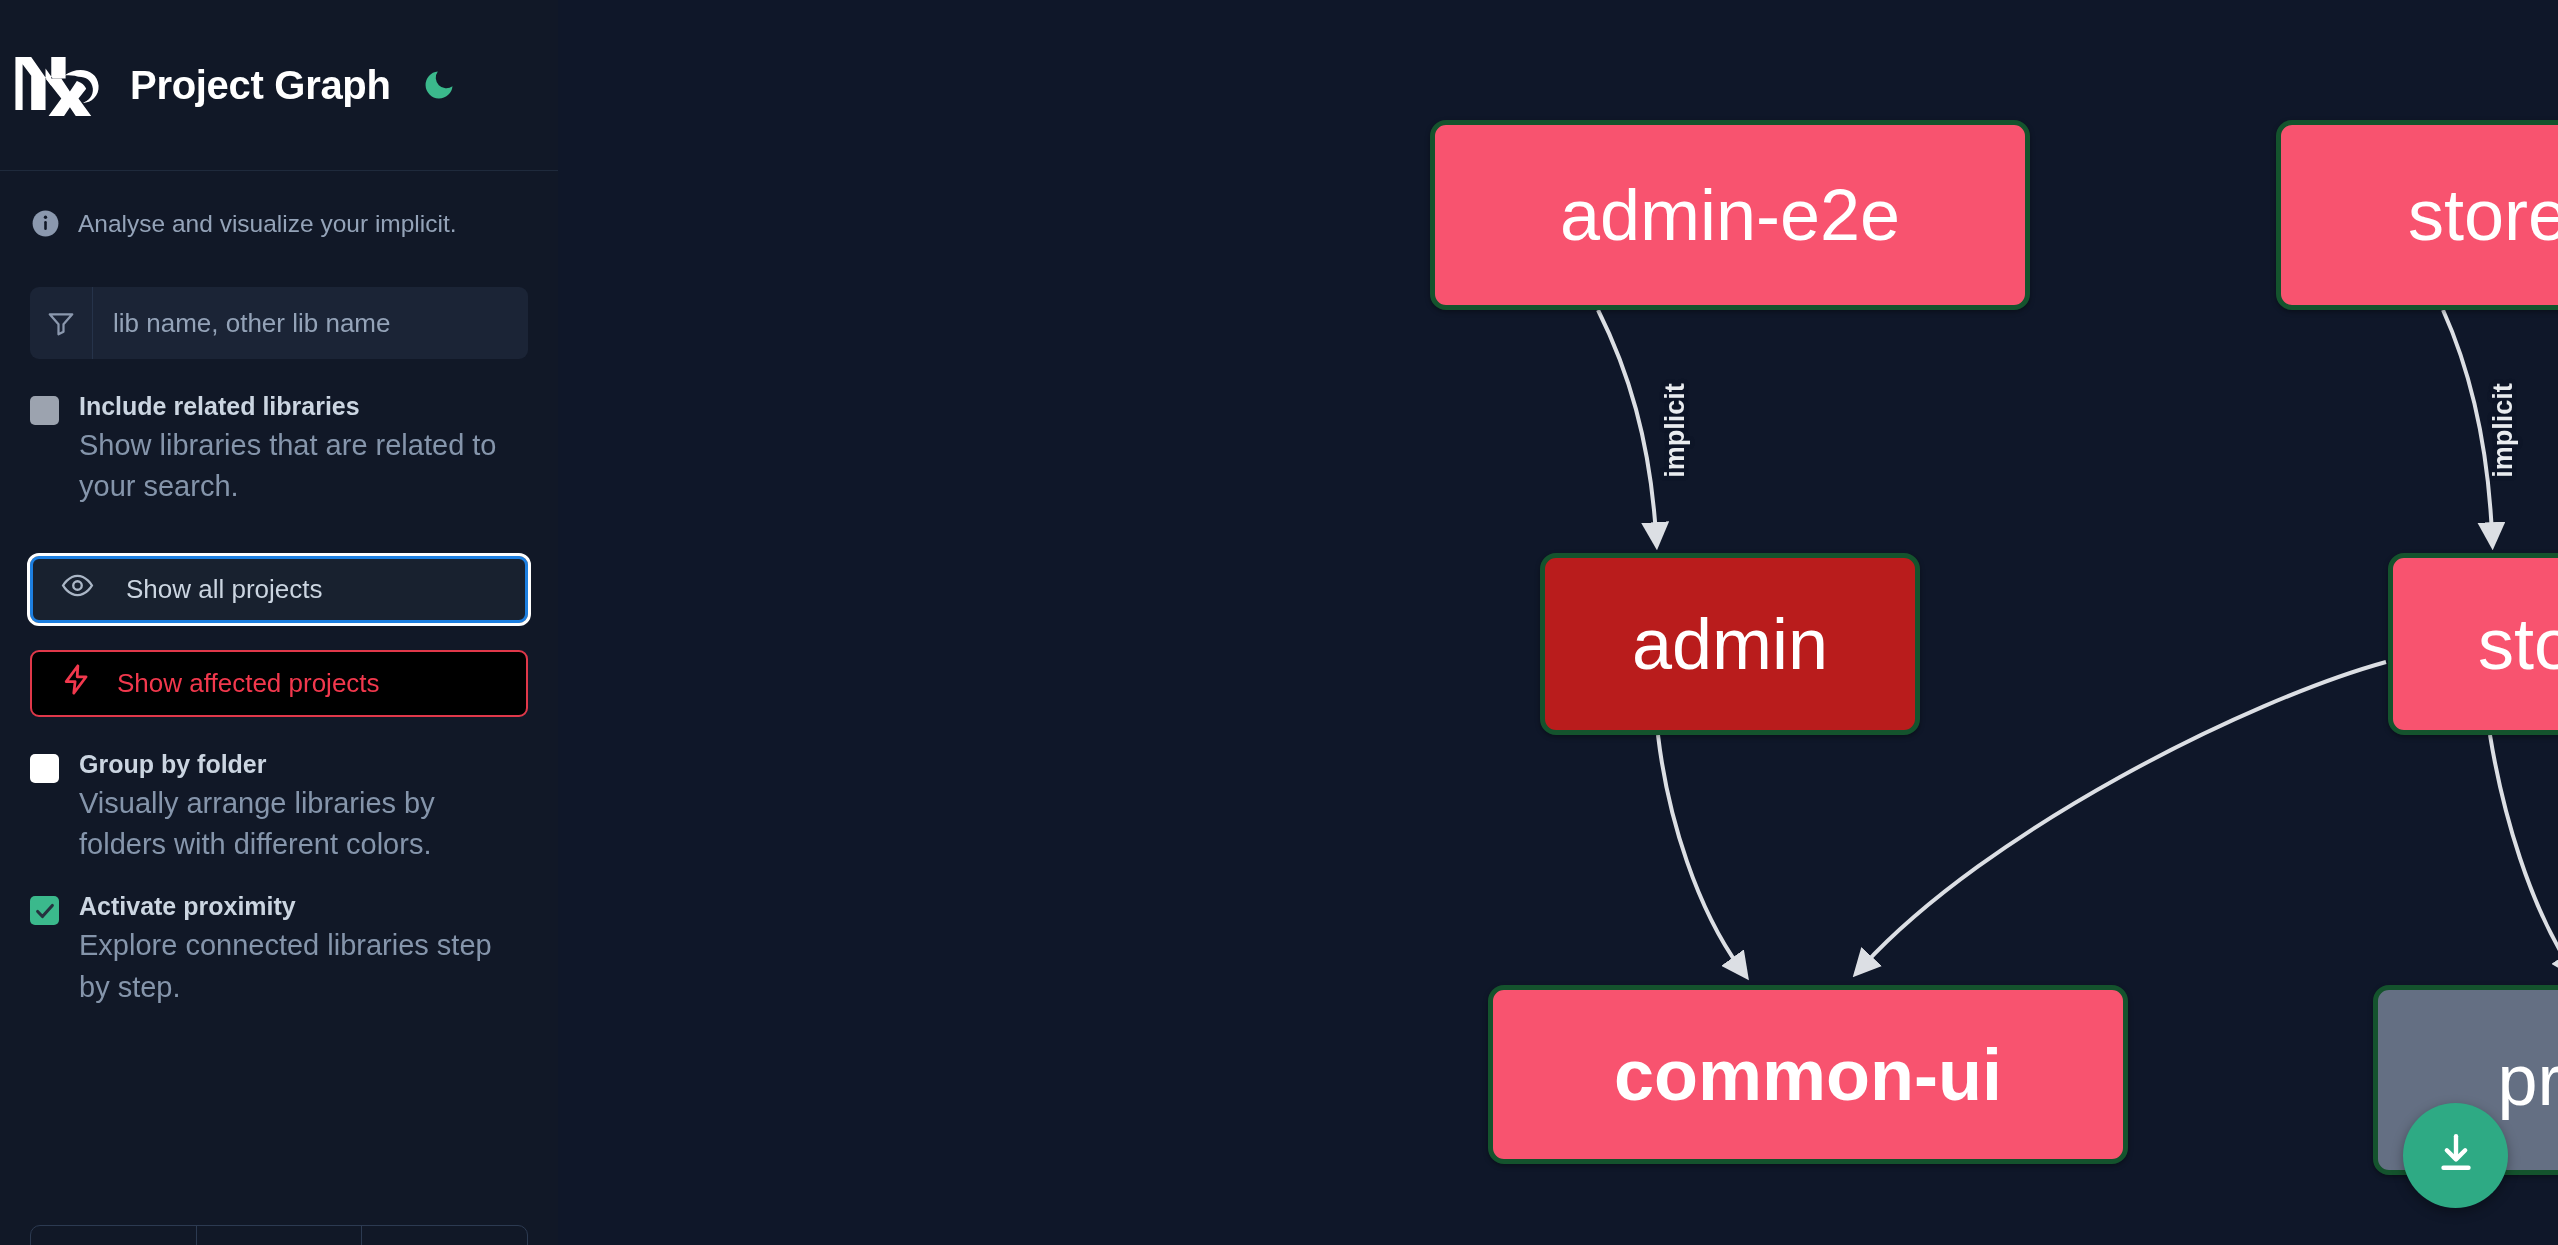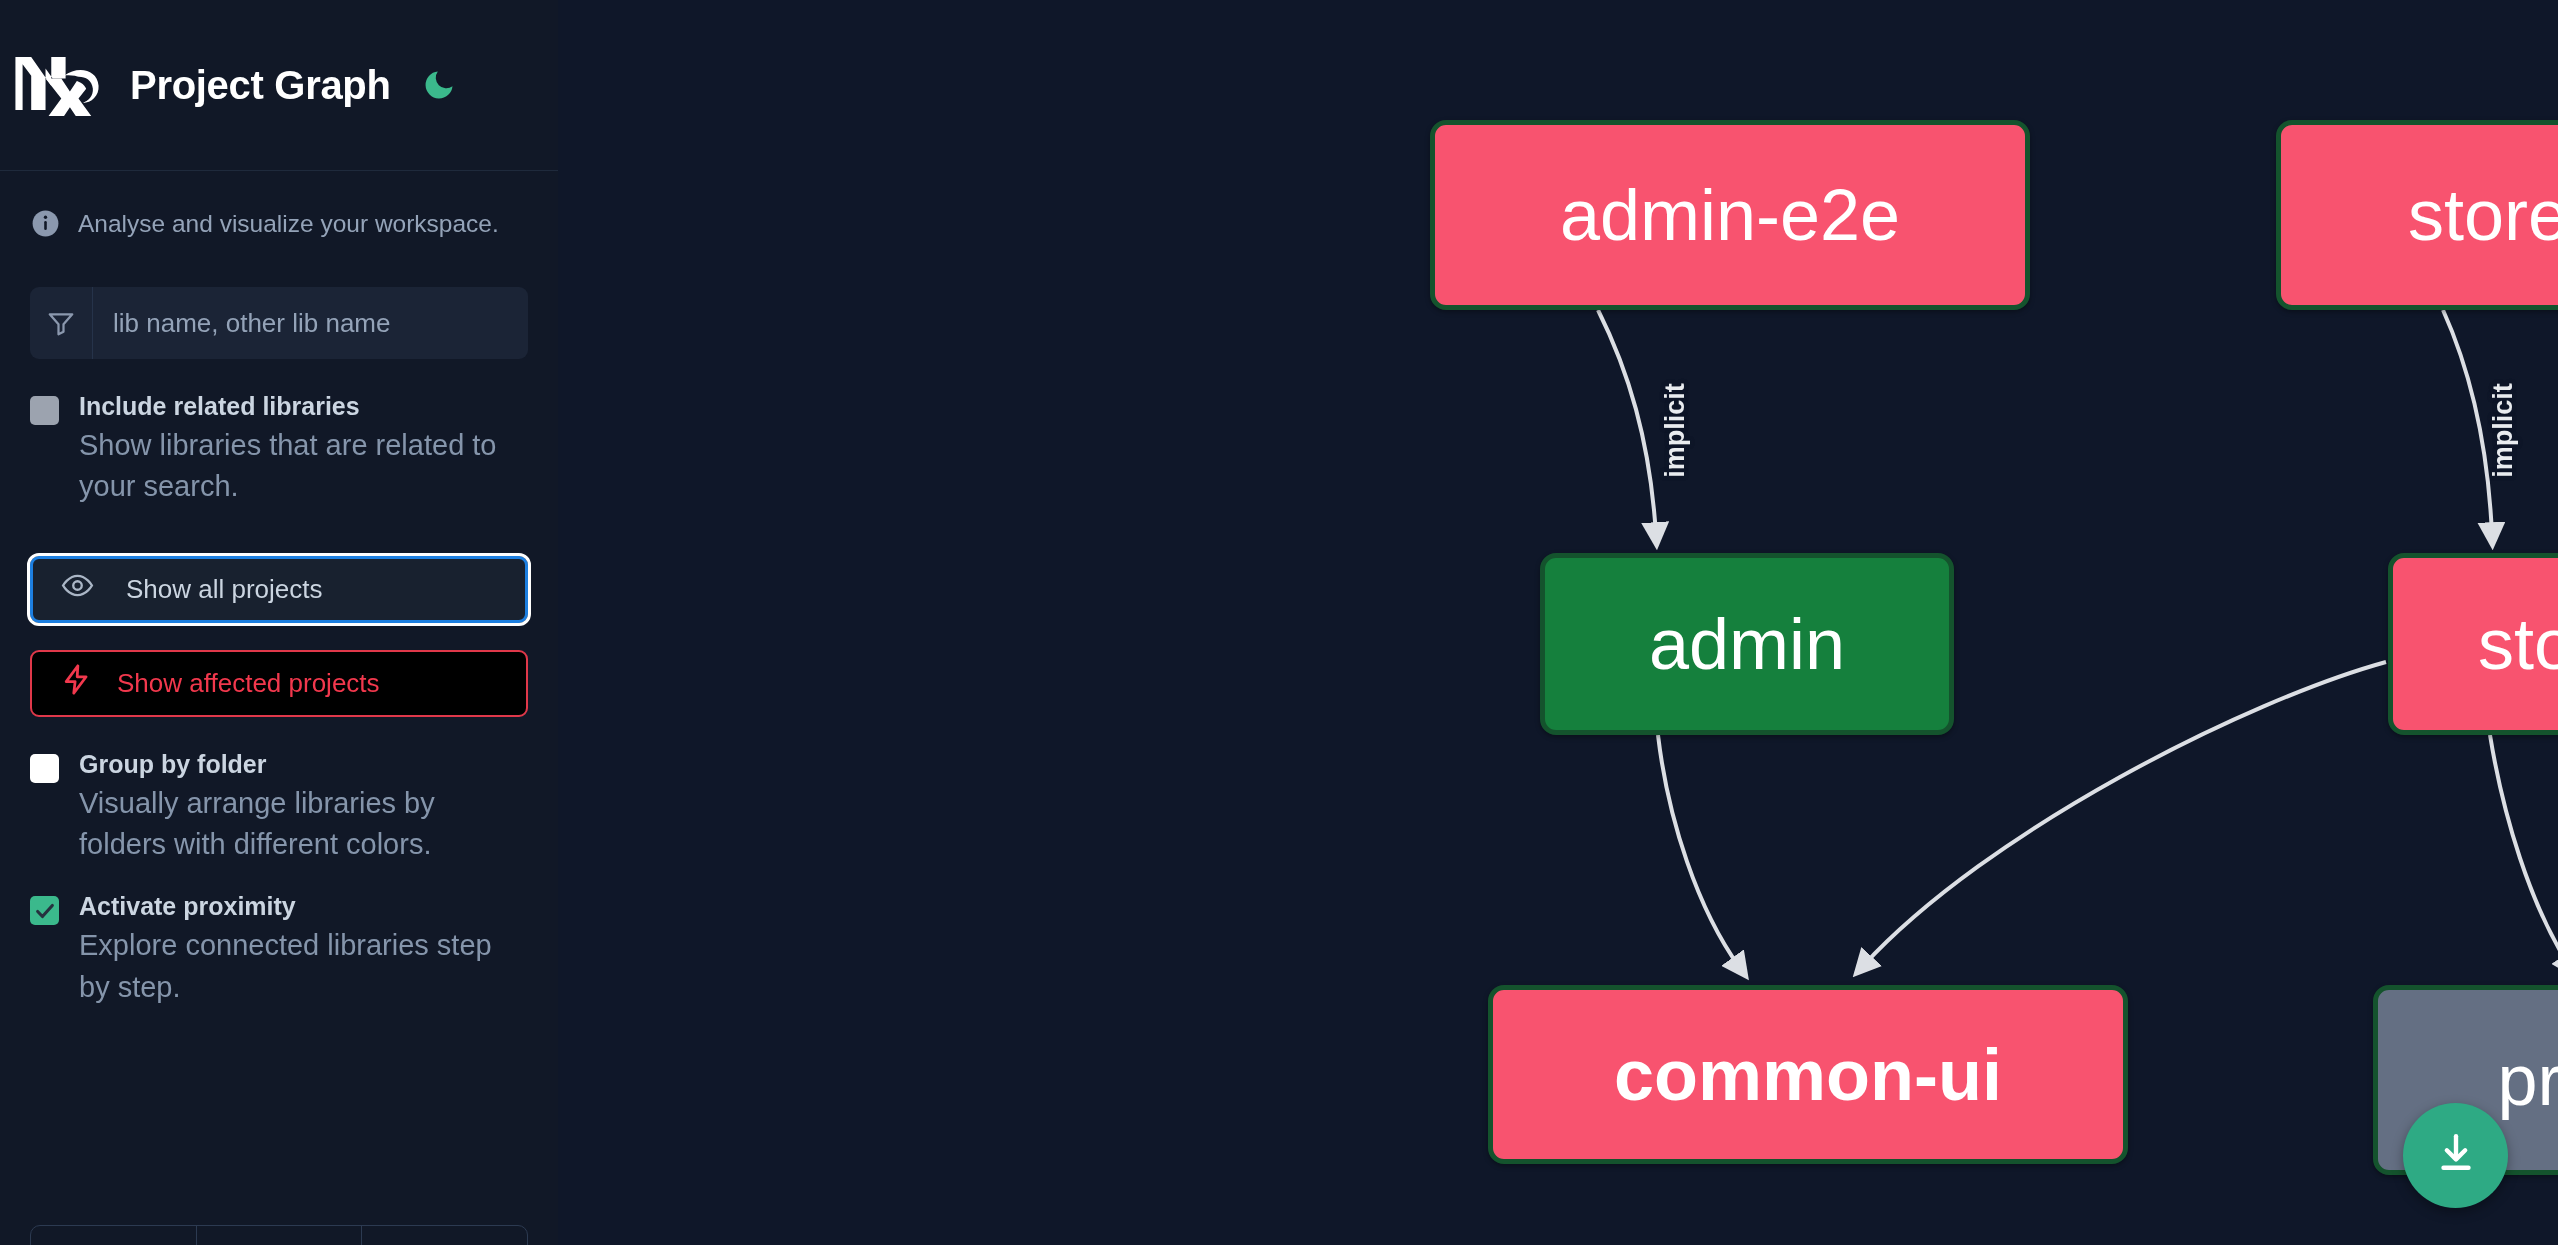--- a/index.html
+++ b/index.html
@@ -213,21 +213,21 @@
     </div>
 
     <div class="sb-tagline">
       <span class="info-icon">
         <svg width="31" height="31" viewBox="0 0 24 24" xmlns="http://www.w3.org/2000/svg">
           <circle cx="12" cy="12" r="10" fill="#8b98ae"></circle>
           <rect x="11" y="10" width="2" height="7" rx="1" fill="#111827"></rect>
           <circle cx="12" cy="7.2" r="1.3" fill="#111827"></circle>
         </svg>
       </span>
-      <span class="tagline-text">Analyse and visualize your workspace.</span>
+      <span class="tagline-text">Analyse and visualize your implicit.</span>
     </div>
 
     <div class="filter-wrap">
       <span class="filter-icon-box">
         <svg width="30" height="30" viewBox="0 0 24 24" fill="none" stroke="#8b98ae" stroke-width="1.8" stroke-linejoin="round" xmlns="http://www.w3.org/2000/svg">
           <path d="M3 5h18l-7 8v6l-4 2v-8z"></path>
         </svg>
       </span>
       <input class="filter-input" type="text" placeholder="lib name, other lib name" style="">
     </div>
@@ -318,21 +318,21 @@
     <div class="edge-label" style="left:1898px; top:415px; transform:rotate(-90deg);">implicit</div>
 
     <div class="node" style="left:872px; top:120px; width:600px; height:190px; background:#f8536f;">
       <span class="node-label" style="font-size:72px;">admin-e2e</span>
     </div>
 
     <div class="node" style="left:1718px; top:120px; width:568px; height:190px; background:#f8536f;">
       <span class="node-label" style="font-size:72px;">store-e2e</span>
     </div>
 
-    <div class="node" style="left:982px; top:553px; width:414px; height:182px; background:#15803d;">
+    <div class="node" style="left:982px; top:553px; width:380px; height:182px; background:#b91c1c;">
       <span class="node-label" style="font-size:72px;">admin</span>
     </div>
 
     <div class="node" style="left:1830px; top:553px; width:340px; height:182px; background:#f8536f;">
       <span class="node-label" style="font-size:72px;">store</span>
     </div>
 
     <div class="node" style="left:930px; top:985px; width:640px; height:179px; background:#f8536f;font-weight:bold;">
       <span class="node-label" style="font-size:72px;">common-ui</span>
     </div>

